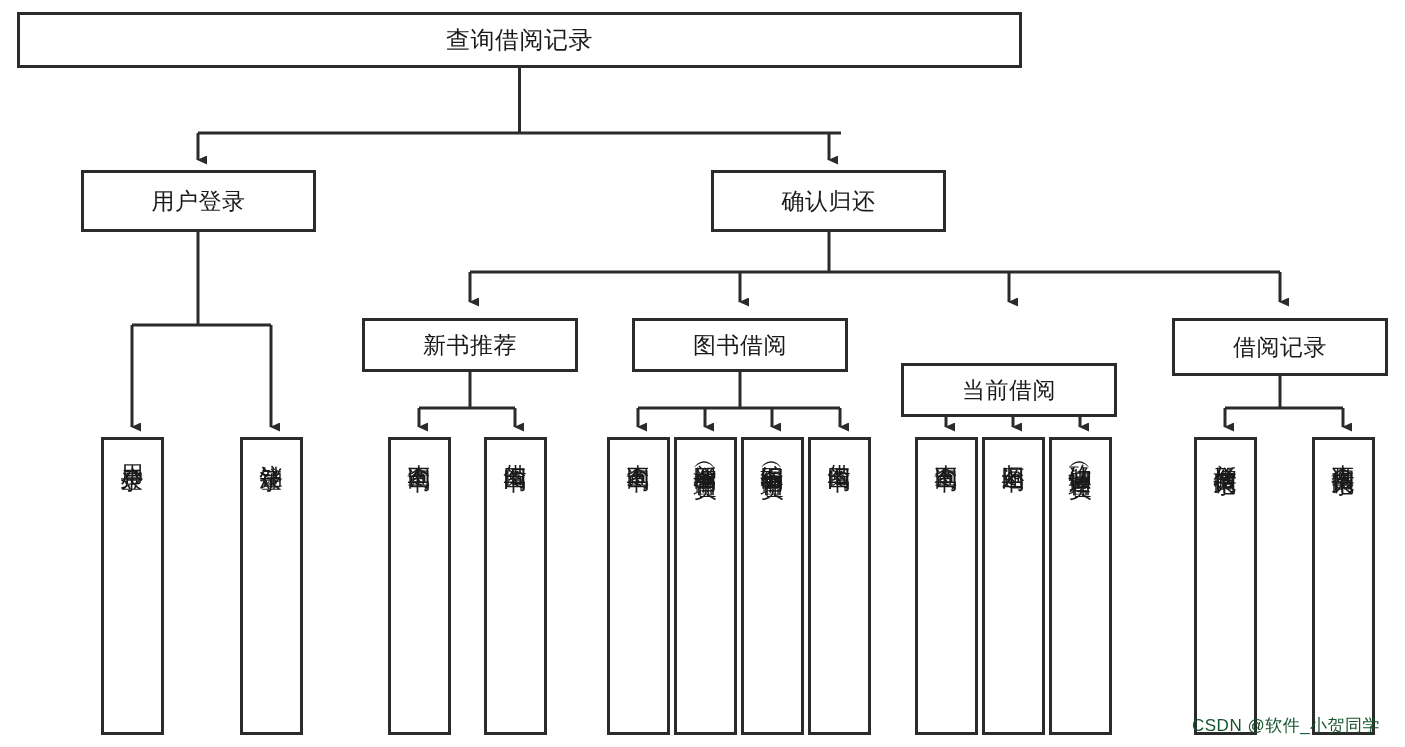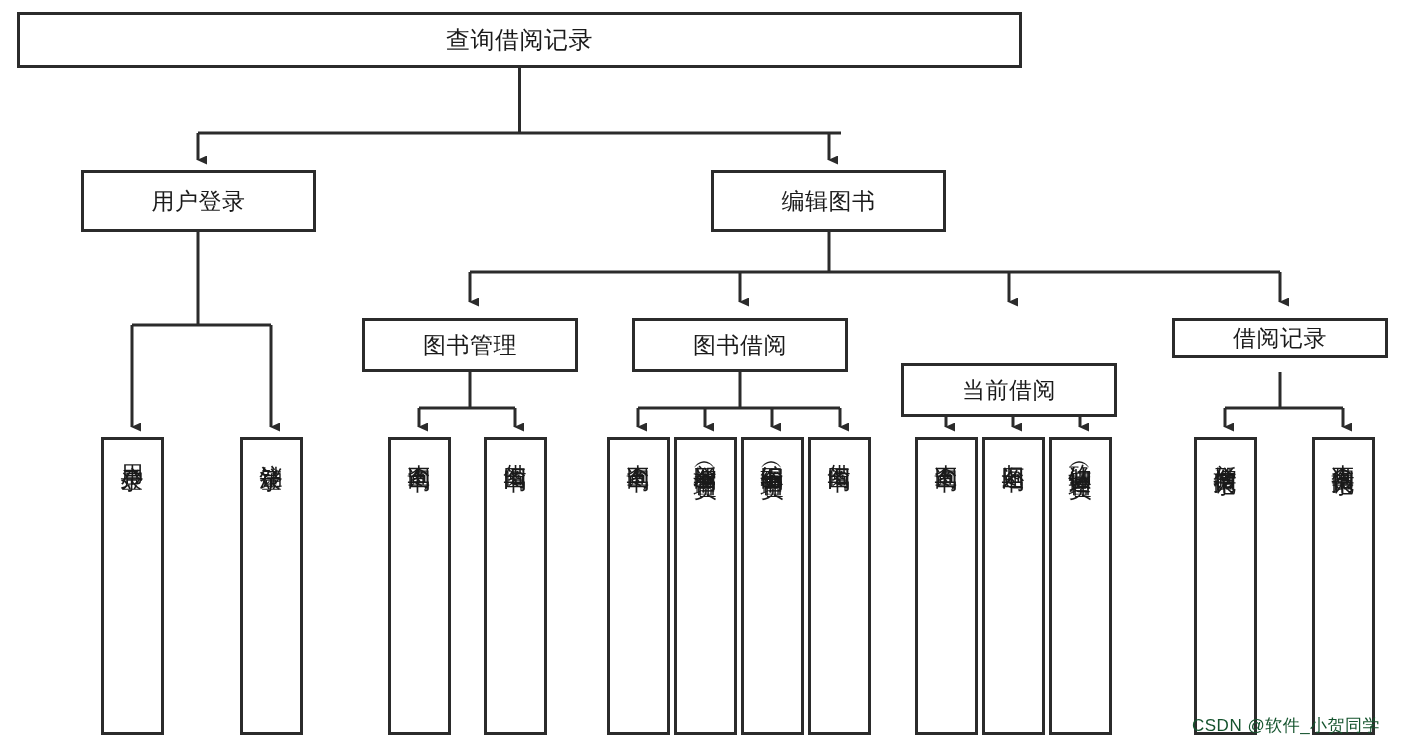--- a/index.html
+++ b/index.html
@@ -136,33 +136,33 @@
   </svg>
 
   <div class="node horiz root" style="left:17px; top:12px; width:1005px; height:56px;">
     <span class="label">查询借阅记录</span>
   </div>
 
   <div class="node horiz" style="left:81px; top:170px; width:235px; height:62px;">
     <span class="label">用户登录</span>
   </div>
   <div class="node horiz" style="left:711px; top:170px; width:235px; height:62px;">
-    <span class="label">编辑图书</span>
+    <span class="label">确认归还</span>
   </div>
 
   <div class="node horiz" style="left:362px; top:318px; width:216px; height:54px;">
-    <span class="label">图书管理</span>
+    <span class="label">新书推荐</span>
   </div>
   <div class="node horiz" style="left:632px; top:318px; width:216px; height:54px;">
     <span class="label">图书借阅</span>
   </div>
   <div class="node horiz" style="left:901px; top:318px; width:216px; height:54px;margin-top:45px;">
     <span class="label">当前借阅</span>
   </div>
-  <div class="node horiz" style="left:1172px; top:318px; width:216px; height:40px;align-items:center;">
+  <div class="node horiz" style="left:1172px; top:318px; width:216px; height:58px;align-items:center;">
     <span class="label">借阅记录</span>
   </div>
 
   <div class="node vert" style="left:101px; top:437px; width:63px; height:298px;">
     <span class="label">用户登录</span>
   </div>
   <div class="node vert" style="left:240px; top:437px; width:63px; height:298px;">
     <span class="label">注销登录</span>
   </div>
 

